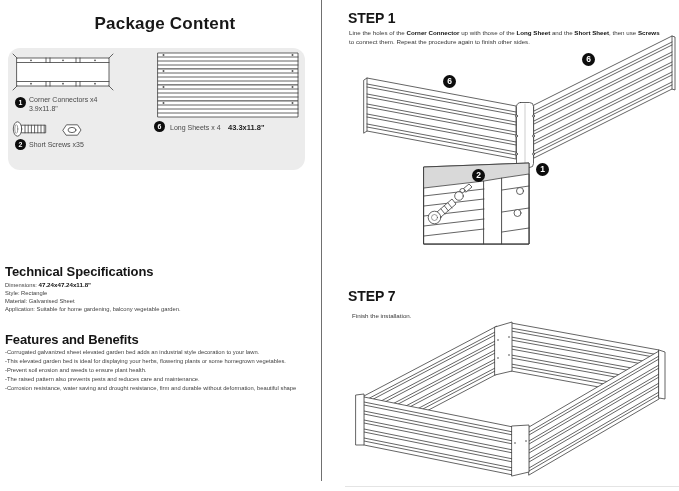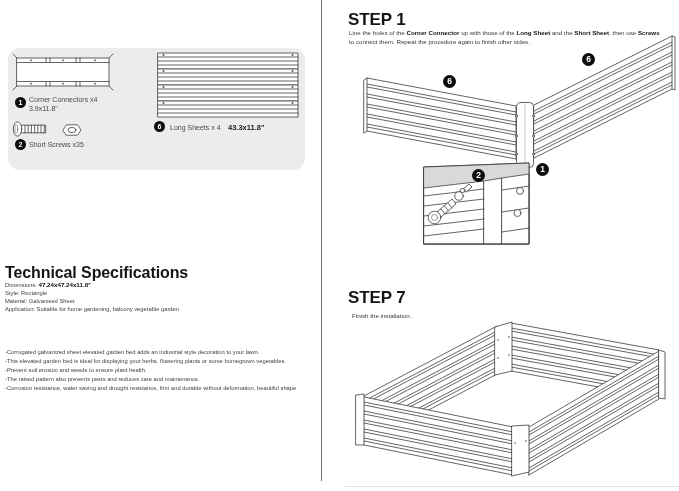--- a/index.html
+++ b/index.html
@@ -10,37 +10,38 @@
   .title{position:absolute;left:10px;top:14px;width:310px;text-align:center;
          font-size:17px;font-weight:600;color:#181818;letter-spacing:.2px;}
   .pkg-box{position:absolute;left:8px;top:48px;width:297px;height:122px;
            background:#ececec;border-radius:12px;}
   .badge{position:absolute;background:#0d0d0d;color:#fff;border-radius:50%;
          display:flex;align-items:center;justify-content:center;font-weight:700;line-height:1;}
   .badge.sm{width:11px;height:11px;font-size:7px;}
   .badge.lg{width:13px;height:13px;font-size:8.5px;}
   .plabel{position:absolute;font-size:7px;color:#4a4a4a;white-space:nowrap;}
   .plabel.bold{font-weight:700;color:#1d1d1d;font-size:7.5px;}
-  .h2{position:absolute;font-size:16px;font-weight:700;color:#151515;
+  .h2{position:absolute;font-size:13px;font-weight:700;color:#151515;
       white-space:nowrap;letter-spacing:-.1px;}
-  .h2.step{font-size:17px;}
+  .h2.step{font-size:14px;}
   .smalltext{position:absolute;font-size:5.8px;color:#3f3f3f;line-height:8.1px;white-space:nowrap;}
   .smalltext.features{line-height:8.9px;}
   .smalltext b{color:#111;font-size:6.2px;}
   .steptext{position:absolute;font-size:6.2px;color:#373737;white-space:nowrap;}
   .steptext b{color:#101010;}
   svg.diagram{position:absolute;overflow:visible;}
 </style>
 </head>
 <body>
 
 <div class="page">
 
   <div class="divider"></div>
 
+  <div class="title">Package Content</div>
 
   <div class="pkg-box"></div>
 
   <svg class="diagram" style="left:8px;top:48px" width="297" height="122" viewBox="8 48 297 122" fill="none" stroke="#3d3d3d" stroke-width=".8" stroke-linejoin="round" stroke-linecap="round">
     <g>
       <rect x="17" y="58" width="92" height="28" fill="#fff"></rect>
       <path d="M17 62.5H109M17 81.5H109"></path>
       <path d="M17 58L13 54M109 58L113 54M17 86L13 90M109 86L113 90"></path>
       <path d="M46 58V62.5M50 58V62.5M76 58V62.5M80 58V62.5M46 81.5V86M50 81.5V86M76 81.5V86M80 81.5V86"></path>
       <g fill="#555" stroke="none">
@@ -93,20 +94,21 @@
   <div class="plabel bold" style="left:228px;top:122.5px">43.3x11.8"</div>
 
   <div class="h2" style="left:5px;top:264px">Technical Specifications</div>
   <div class="smalltext" style="left:5px;top:281px">
     <div><span>Dimensions: </span><b>47.24x47.24x11.8"</b></div>
     <div>Style: Rectangle</div>
     <div>Material: Galvanised Sheet</div>
     <div>Application: Suitable for home gardening, balcony vegetable garden.</div>
   </div>
 
+  <div class="h2" style="left:5px;top:332px">Features and Benefits</div>
   <div class="smalltext features" style="left:5px;top:348px">
     <div>-Corrugated galvanized sheet elevated garden bed adds an industrial style decoration to your lawn.</div>
     <div>-This elevated garden bed is ideal for displaying your herbs, flowering plants or some homegrown vegetables.</div>
     <div>-Prevent soil erosion and weeds to ensure plant health.</div>
     <div>-The raised pattern also prevents pests and reduces care and maintenance.</div>
     <div>-Corrosion resistance, water saving and drought resistance, firm and durable without deformation, beautiful shape</div>
   </div>
 
   <div class="h2 step" style="left:348px;top:10px">STEP 1</div>
   <div class="steptext" style="left:349px;top:29px">

